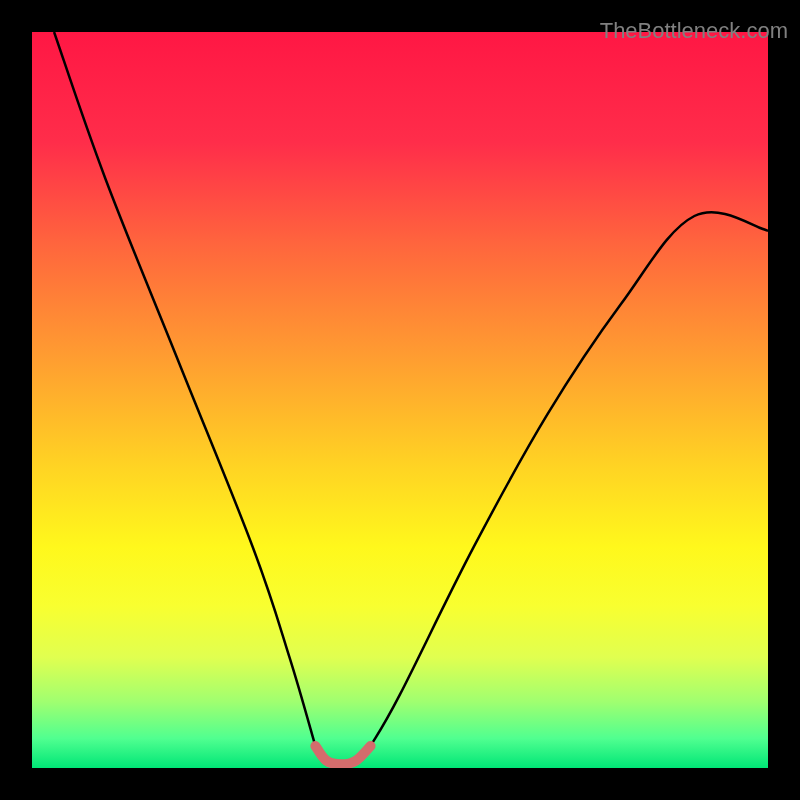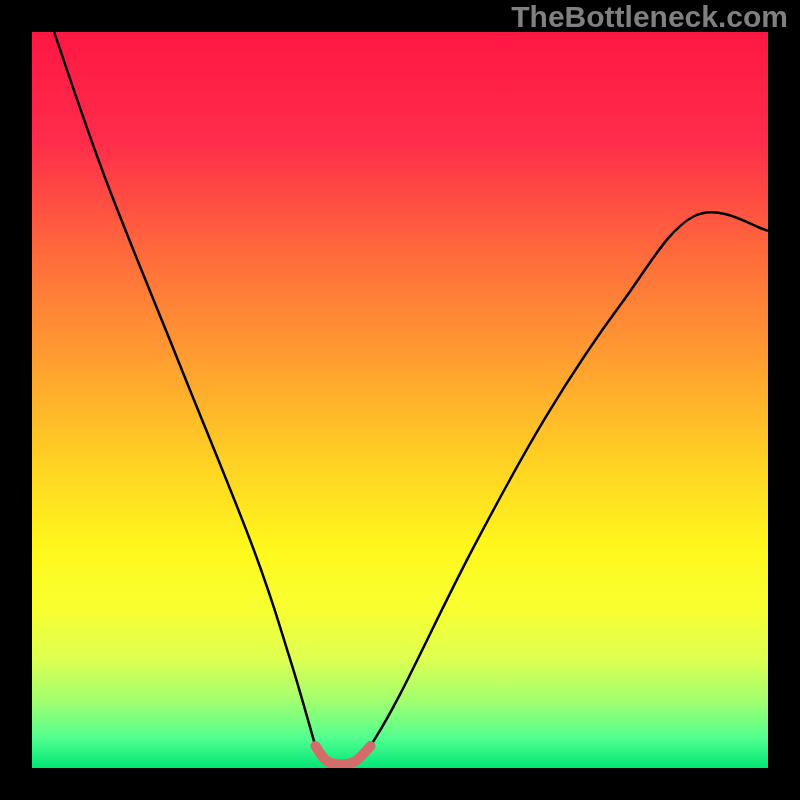--- a/index.html
+++ b/index.html
@@ -9,25 +9,25 @@
     }
     body {
       width: 800px;
       height: 800px;
       background: #000;
       position: relative;
       font-family: Arial, sans-serif;
     }
     .watermark {
       position: absolute;
-      top: 0;
+      top: 18px;
       right: 12px;
       color: #808080;
-      font-size: 30px;
-      font-weight: bold;
+      font-size: 22px;
+      font-weight: normal;
       z-index: 10;
     }
     .chart-area {
       position: absolute;
       top: 32px;
       left: 32px;
       width: 736px;
       height: 736px;
     }
     .gradient-bg {

